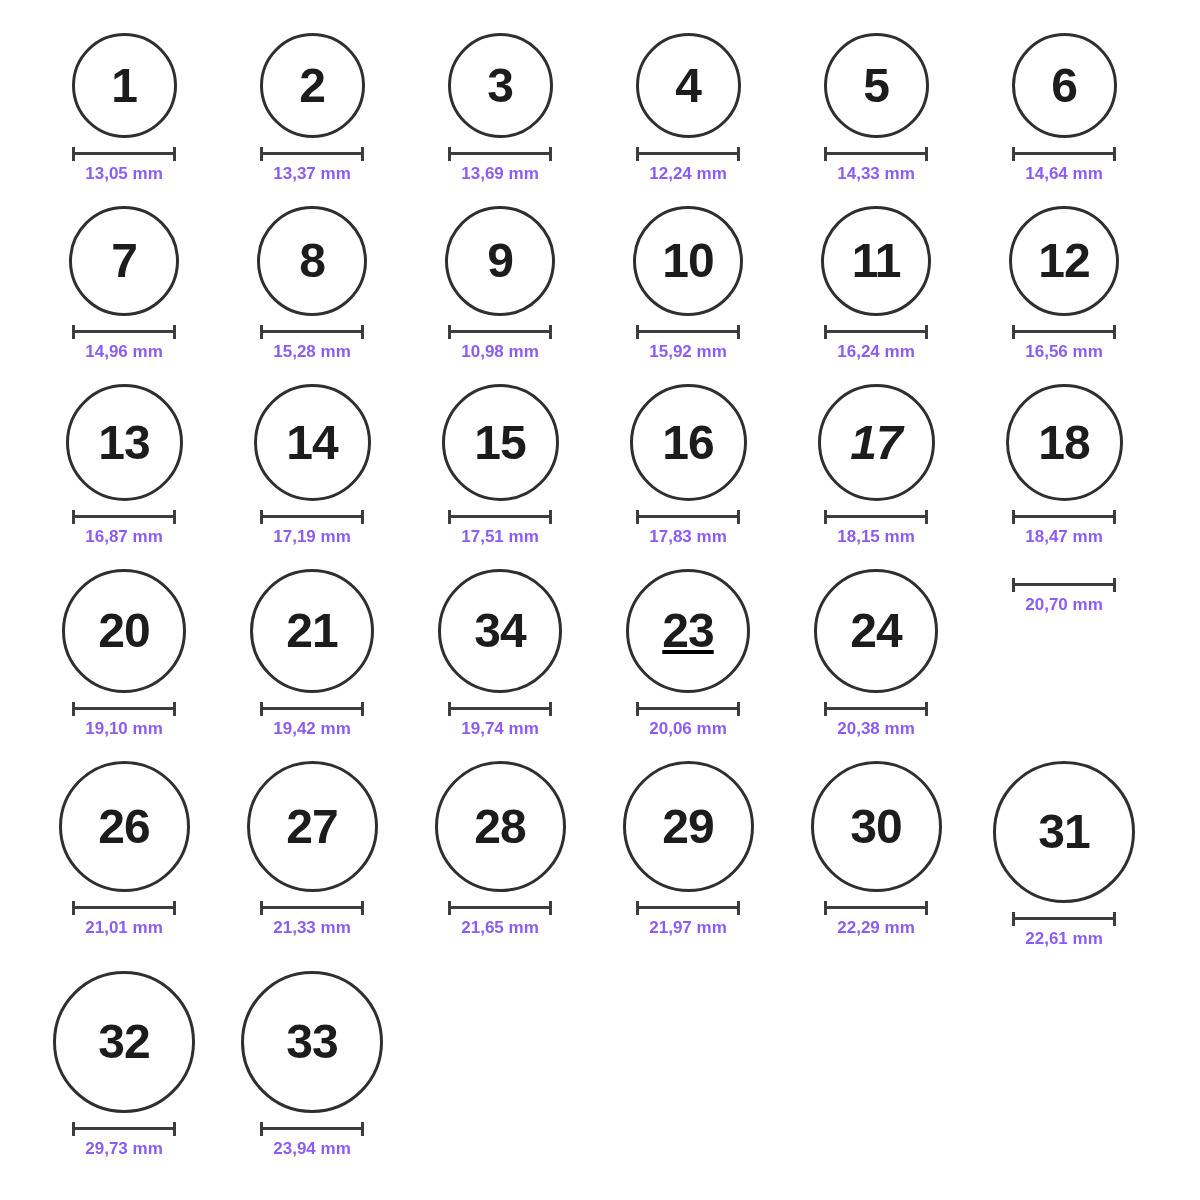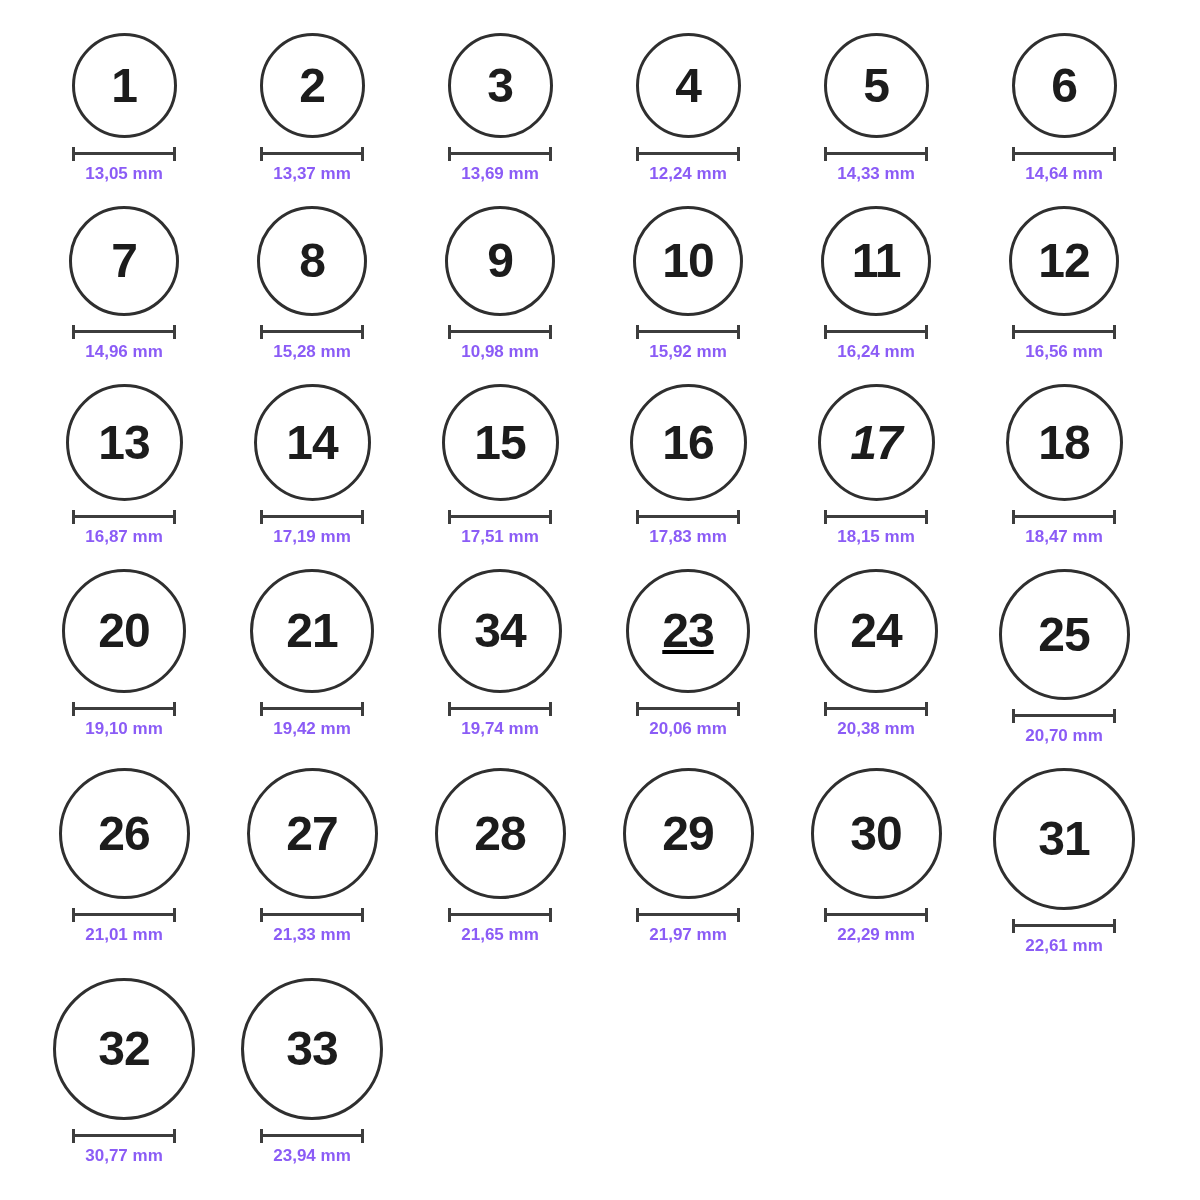--- a/index.html
+++ b/index.html
@@ -278,23 +278,20 @@
       <div class="cell">
         <div class="circle" style="width: 124px; height: 124px;">
           <div class="num">24</div>
         </div>
         <div class="dline">
           <div class="bar"></div>
         </div>
         <div class="mm">20,38 mm</div>
       </div>
       <div class="cell">
-        <div class="circle" style="width: 131px; height: 131px;">
-          <div class="num">25</div>
-        </div>
         <div class="dline">
           <div class="bar"></div>
         </div>
         <div class="mm">20,70 mm</div>
       </div>
       <div class="cell">
         <div class="circle" style="width: 131px; height: 131px;">
           <div class="num">26</div>
         </div>
         <div class="dline">
@@ -347,21 +344,21 @@
         </div>
         <div class="mm">22,61 mm</div>
       </div>
       <div class="cell">
         <div class="circle" style="width: 142px; height: 142px;">
           <div class="num">32</div>
         </div>
         <div class="dline">
           <div class="bar"></div>
         </div>
-        <div class="mm">30,77 mm</div>
+        <div class="mm">29,73 mm</div>
       </div>
       <div class="cell">
         <div class="circle" style="width: 142px; height: 142px;">
           <div class="num">33</div>
         </div>
         <div class="dline">
           <div class="bar"></div>
         </div>
         <div class="mm">23,94 mm</div>
       </div>

